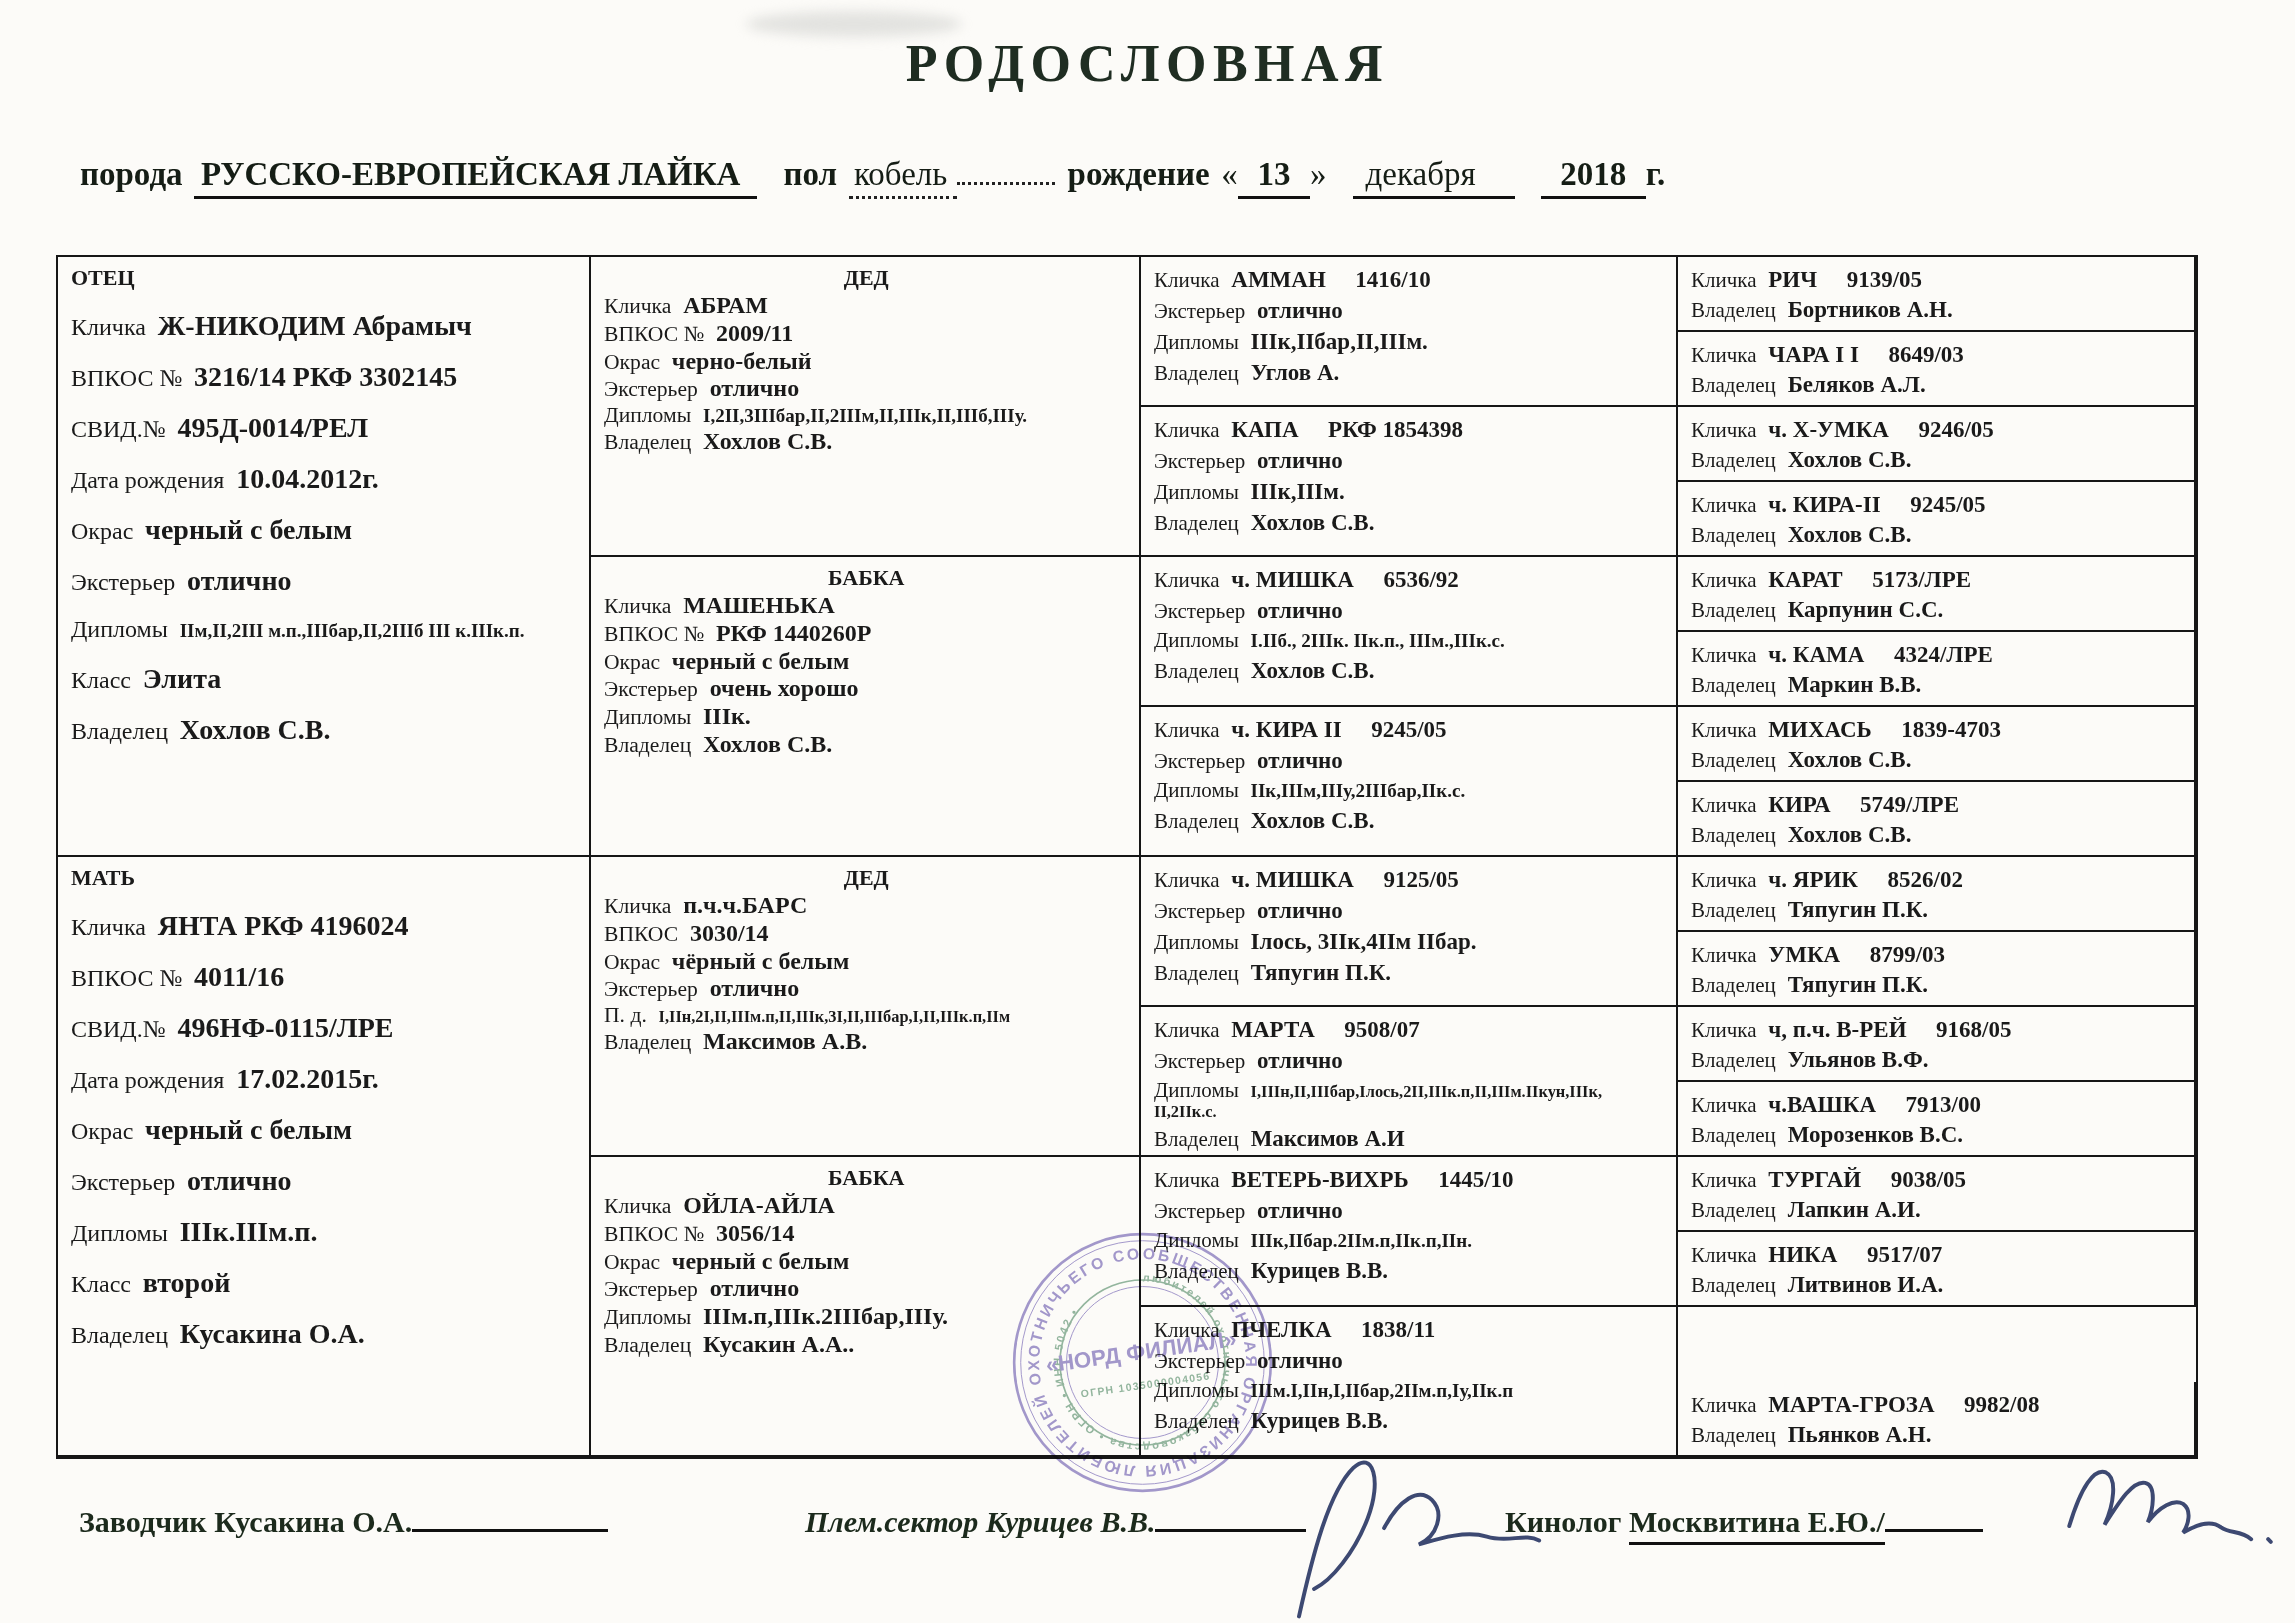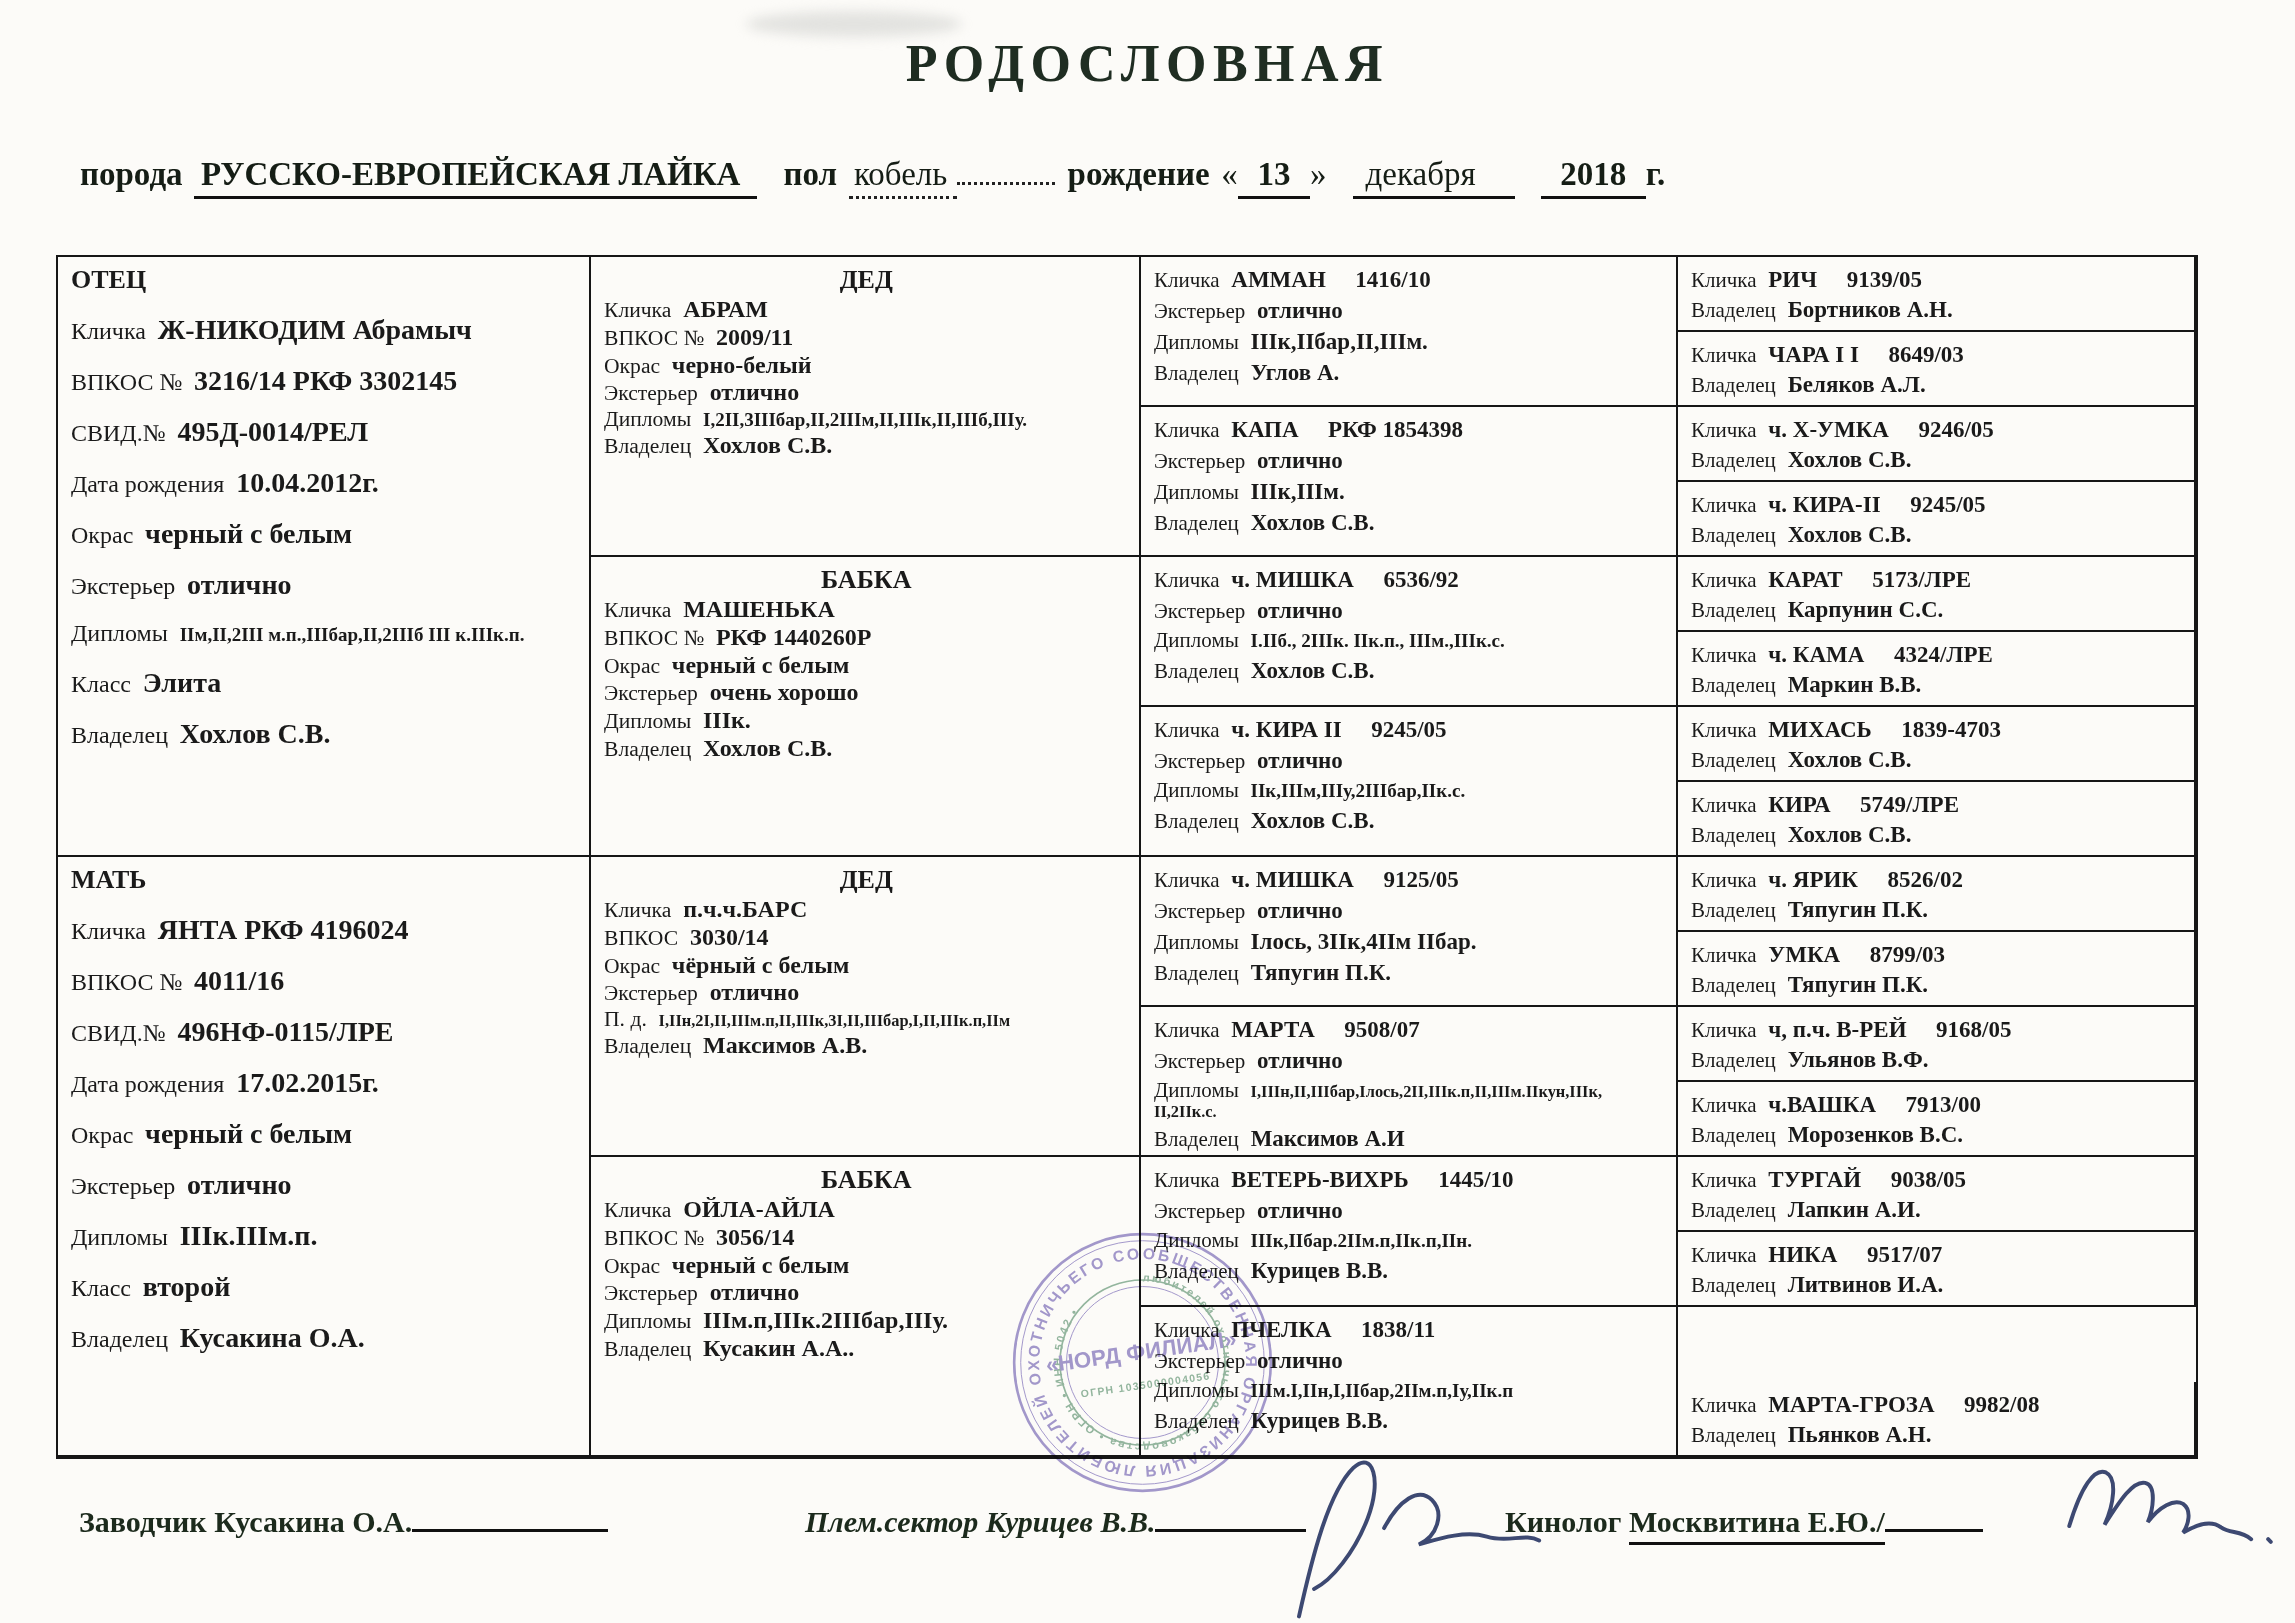--- a/index.html
+++ b/index.html
@@ -41,21 +41,21 @@
     box-sizing:border-box;
     background:transparent;
   }
   .cell{
     border-right:2px solid #161616;
     border-bottom:2px solid #161616;
     box-sizing:border-box;
     padding:5.2px 10.5px 3.9px 13px;
     overflow:hidden;
   }
-  .cell-header{font-size:26px;font-weight:700;margin-top:2.6px;}
+  .cell-header{font-size:22px;font-weight:700;margin-top:2.6px;}
   .cell-header.centered{text-align:center;}
   .line{margin-top:17px;font-size:27.5px;line-height:1.12;}
   .lbl{font-weight:400;margin-right:11.8px;}
   .val{font-weight:700;}
   .num{margin-left:29.5px;}
   .col1 .line{margin-top:19.6px;font-size:28px;}
   .col1 .lbl{font-size:24px;}
   .col2 .line{margin-top:1px;font-size:24px;}
   .col2 .lbl{font-size:21.6px;}
   .col3 .line{margin-top:5.2px;font-size:23px;}

